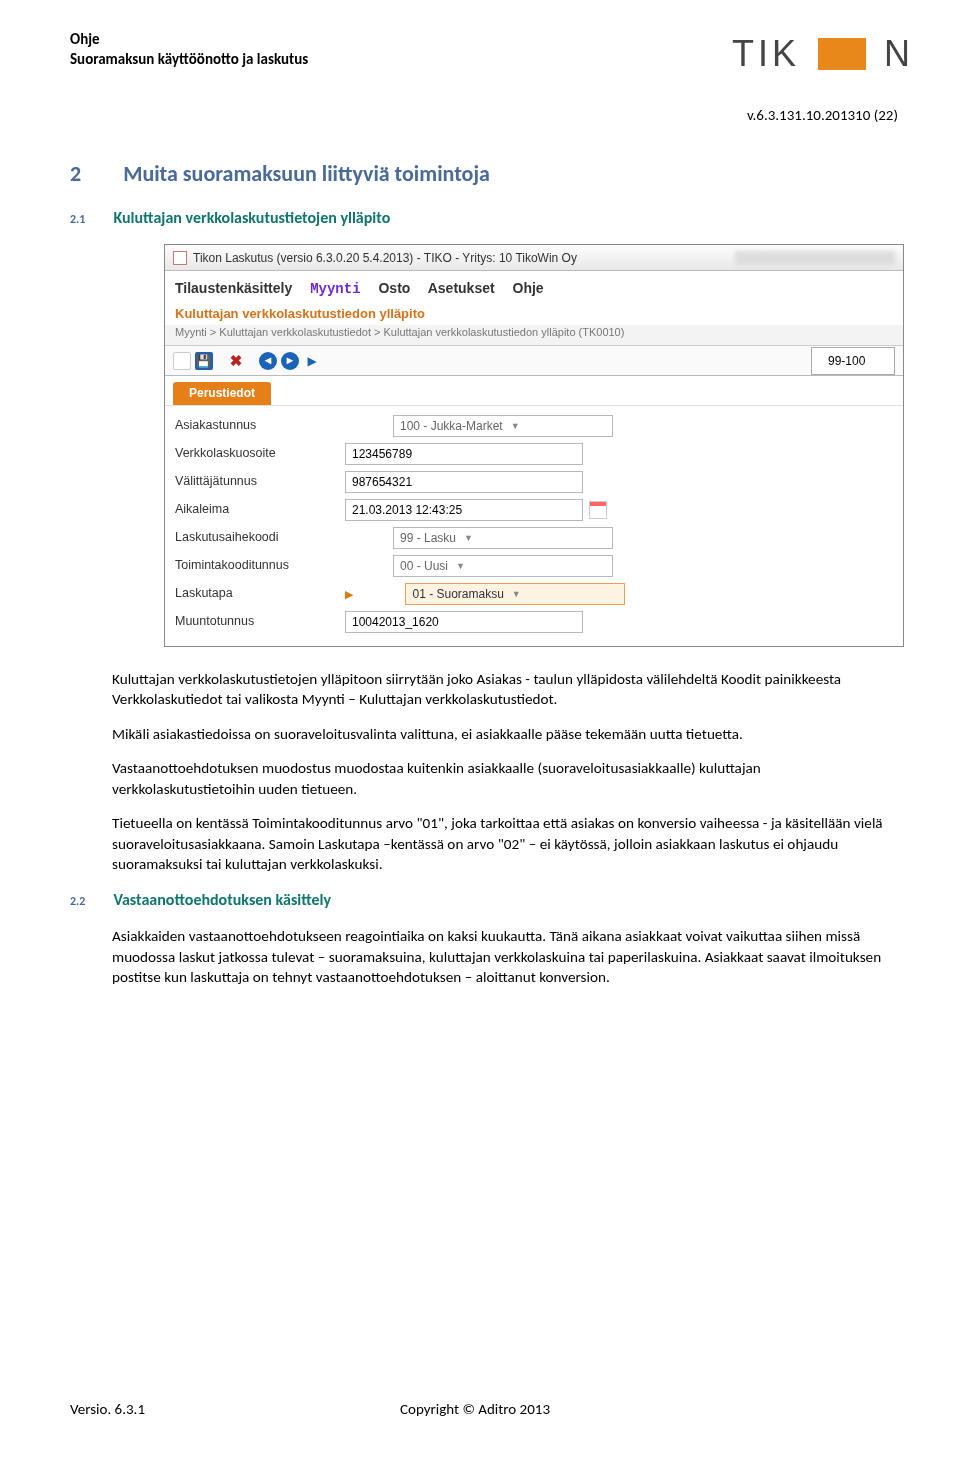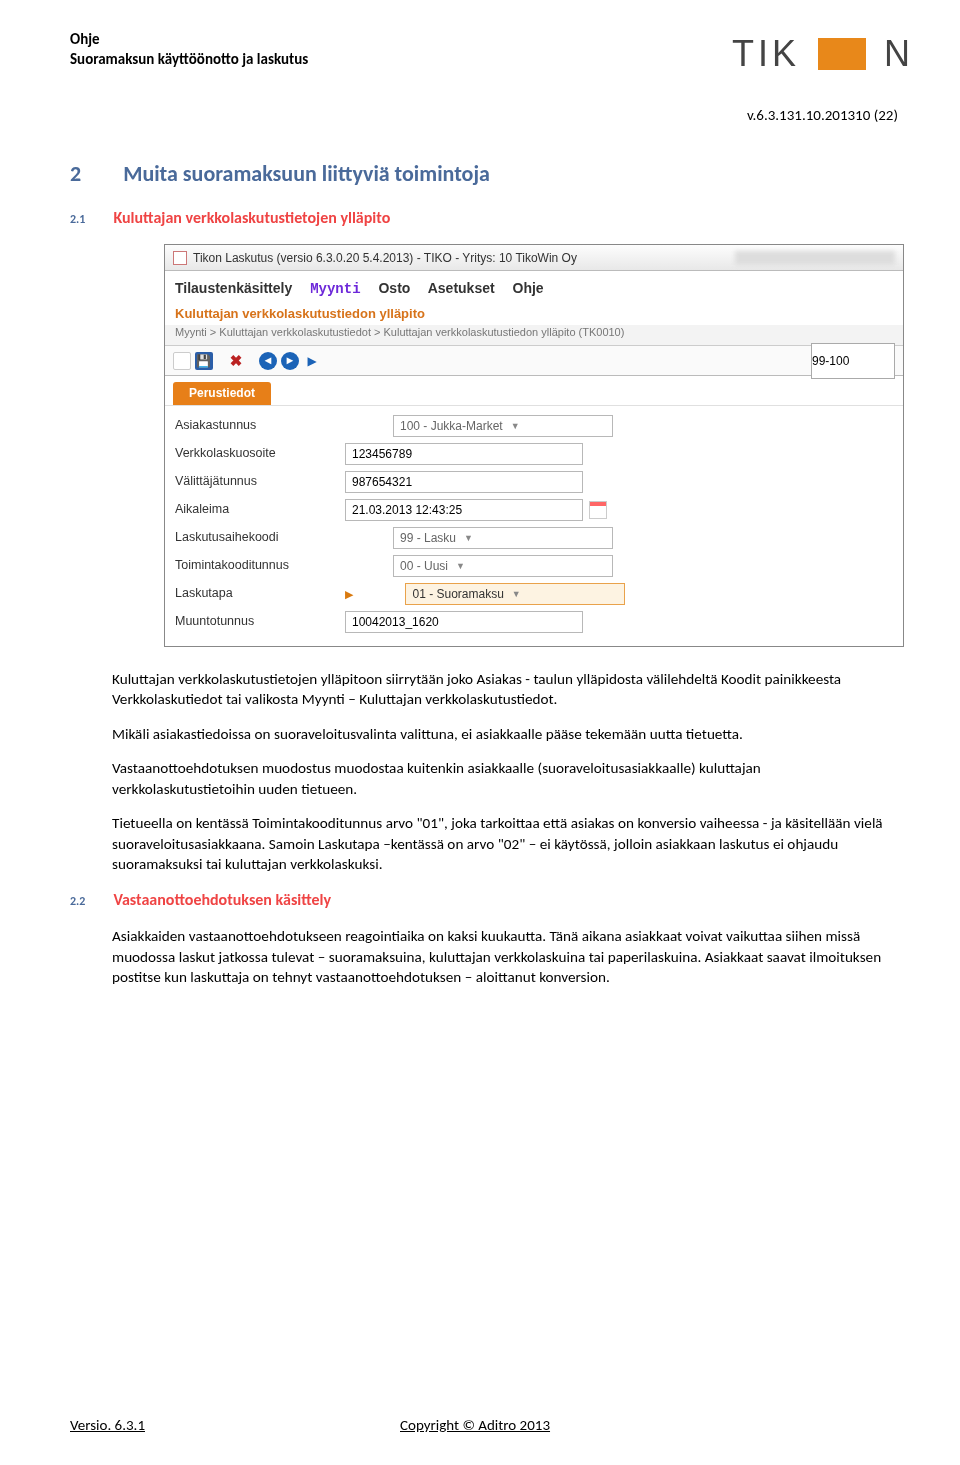--- a/index.html
+++ b/index.html
@@ -16,24 +16,24 @@
   .header-left { font-weight: 700; font-size: 15px; line-height: 1.3; }
   .header-logo { display: flex; align-items: center; gap: 18px; font-family: Arial, sans-serif; }
   .logo-text { font-size: 36px; font-weight: 400; letter-spacing: 4px; color: #444; }
   .logo-box { width: 48px; height: 32px; background: #e8881a; display: inline-block; }
   .meta-row { display: flex; justify-content: flex-end; font-size: 15px; margin: 26px 0 34px; padding-right: 14px; }
   .h1row { display: flex; gap: 42px; align-items: baseline; margin-bottom: 18px; }
   .h1num { font-size: 22px; font-weight: 700; color: #4a6a9a; }
   .h1txt { font-size: 22px; font-weight: 700; color: #4a6a9a; }
   .h2row { display: flex; gap: 28px; align-items: baseline; margin: 14px 0 16px; }
   .h2num { font-size: 12px; font-weight: 700; color: #4a6a9a; }
-  .h2txt { font-size: 16px; font-weight: 700; color: #ef4444; }
+  .h2txt { font-size: 16px; font-weight: 700; color: #0f766e; }
   .body-block { margin-left: 42px; margin-right: 6px; }
   .body-block p { margin-bottom: 14px; font-size: 15.2px; line-height: 1.35; }
-  .footer { position: fixed; bottom: 30px; left: 70px; right: 48px; display: flex; font-size: 15px; text-decoration: underline; }
+  .footer { position: fixed; bottom: 46px; left: 70px; right: 48px; display: flex; font-size: 15px; }
   .footer .f1 { width: 330px; }
 
   
   .shot {
     margin: 0 0 22px 94px;
     width: 740px;
     border: 1px solid #888;
     background: #fff;
     font-family: "Segoe UI", Tahoma, sans-serif;
     font-size: 12px;
@@ -60,21 +60,21 @@
     border-bottom: 1px solid #bbb; background: #fafafa; gap: 4px;
   }
   .tbic { width: 18px; height: 18px; display:flex; align-items:center; justify-content:center; font-size:12px; border-radius:2px; }
   .tbic.doc { border:1px solid #ccc; background:#fff; }
   .tbic.save { background:#2b5ea8; color:#fff; }
   .tbic.sep { width:6px; }
   .tbic.del { color:#b22; font-weight:700; font-size:15px; }
   .tbic.nav { background:#1b63b7; color:#fff; border-radius:50%; font-size:11px; }
   .tbic.play { color:#1b63b7; font-size:12px; }
   .toolbar .pager { margin-left:auto; }
-  .toolbar input.pager { width: 84px; height: 36px; border:1px solid #aaa; padding:0 0; font-size:12px; }
+  .toolbar input.pager { width: 84px; height: 28px; border:1px solid #aaa; padding:0 16px; font-size:12px; }
   .tabstrip { padding: 6px 8px 0; background:#fff; }
   .tab {
     display:inline-block; background:#e77f18; color:#fff; font-weight:700;
     padding: 3px 16px; border-top-left-radius:3px; border-top-right-radius:3px; font-size:12px;
   }
   .form { padding: 6px 10px 10px; border-top:1px solid #e0e0e0; }
   .frow { display:flex; align-items:center; height: 28px; }
   .flabel { width: 170px; font-size: 12.5px; color:#333; }
   .fval { }
   .fval input, .fval .combo {

